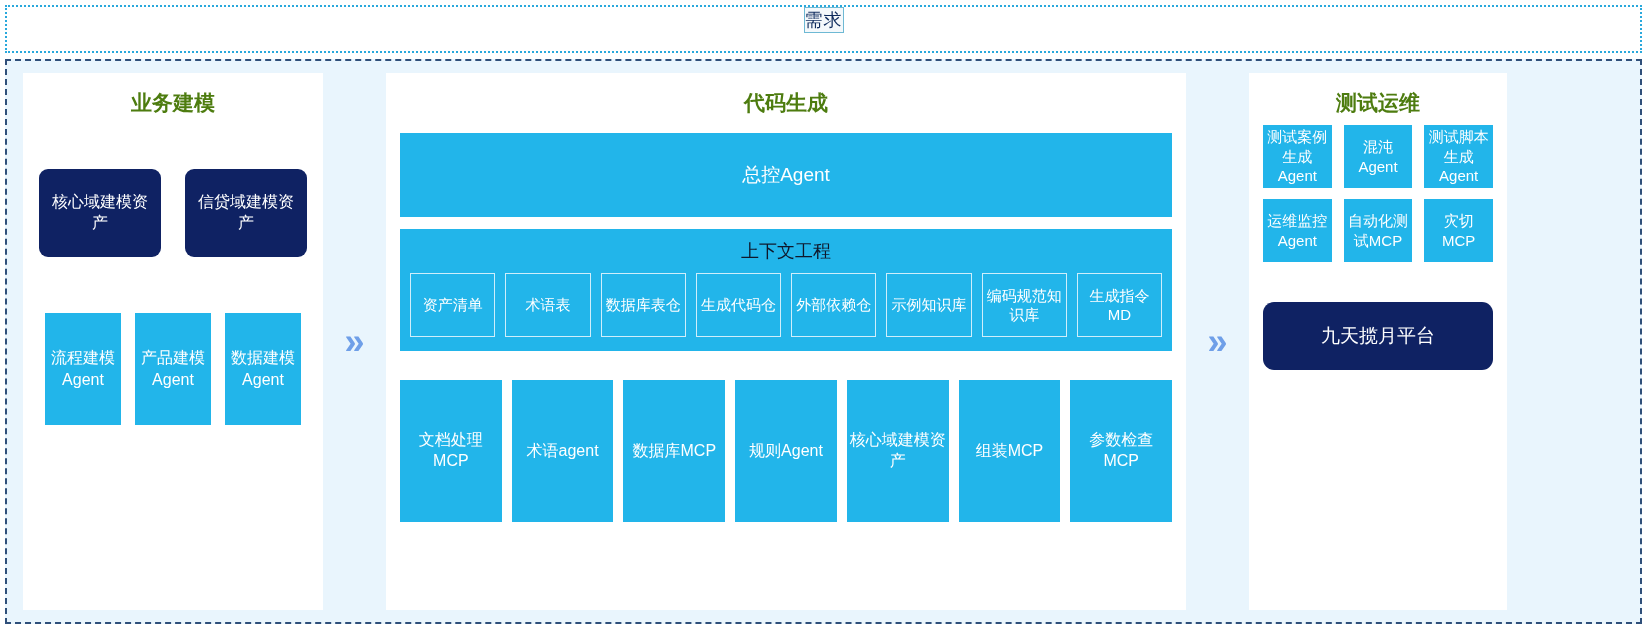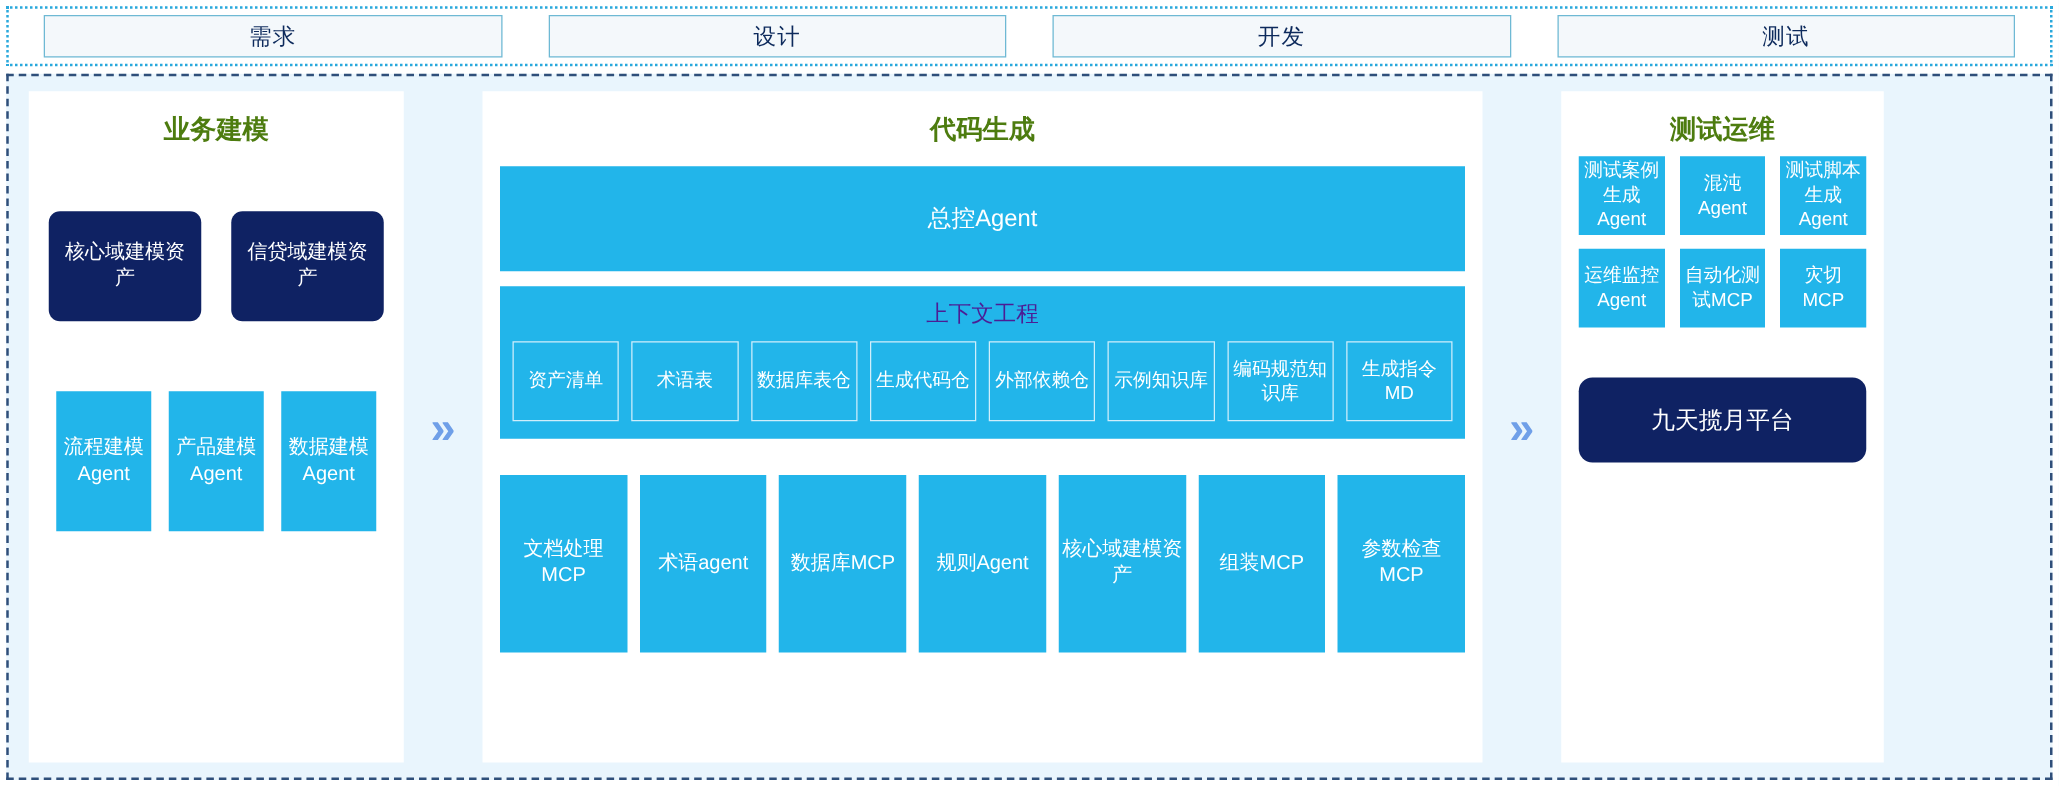--- a/index.html
+++ b/index.html
@@ -18,20 +18,21 @@
     left: 5px;
     top: 5px;
     width: 1637px;
     height: 48px;
     border: 2px dotted #29a8dc;
     display: flex;
     align-items: center;
     gap: 37px;
     padding: 0 28px;
     background: #ffffff;
+    flex-direction: column;
   }
   .stage-box {
     flex: 1 1 0;
     height: 34px;
     background: #f4f8fb;
     border: 1px solid #6eb9d4;
     color: #0d2a5c;
     font-size: 18px;
     display: flex;
     align-items: center;
@@ -138,21 +139,21 @@
     justify-content: center;
   }
 
   .context-block {
     margin-top: 12px;
     background: #22b5ea;
     padding: 10px 10px 14px;
   }
   .context-title {
     text-align: center;
-    color: #4c1d95;
+    color: #0f172a;
     font-size: 18px;
     margin-bottom: 10px;
   }
   .context-chips {
     display: flex;
     gap: 10px;
     align-items: flex-start;
     justify-content: space-between;
   }
   .context-chip {

